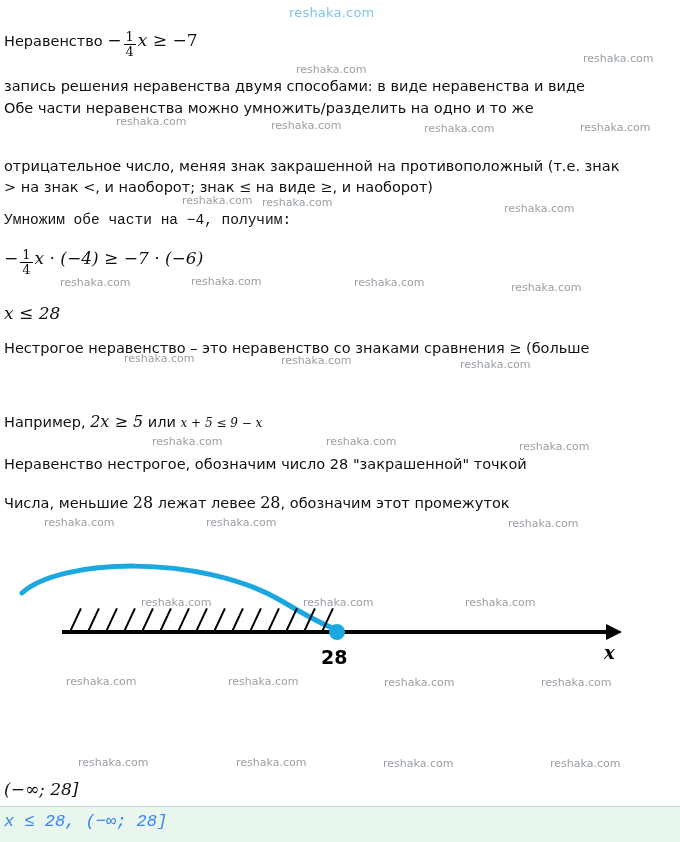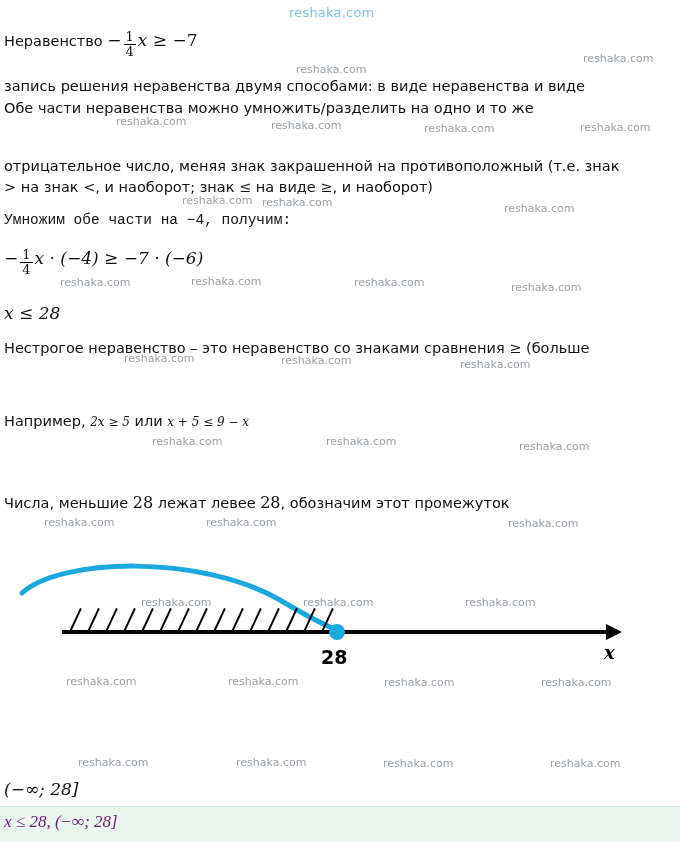--- a/index.html
+++ b/index.html
@@ -87,24 +87,24 @@
     top: 806px;
     width: 680px;
     height: 36px;
     background: #e8f6ee;
     border-top: 1px solid #bfe0cd;
   }
   .answer-text {
     position: absolute;
     left: 4px;
     top: 812px;
-    font-family: Liberation Serif, serif;
+    font-family: Liberation Mono, monospace;
     font-style: italic;
     font-size: 17px;
-    color: #701a75;
+    color: #3b82f6;
   }
   
   .figure {
     position: absolute;
     left: 0;
     top: 560px;
     width: 680px;
     height: 130px;
   }
   .axis {
@@ -217,25 +217,26 @@
 
   <div class="line bigmath" style="left:4px; top:303px;">x ≤ 28</div>
 
   <div class="line" style="left:4px; top:339px;">
     <span>Нестрогое неравенство – это неравенство со знаками сравнения </span><span class="mathn">≥</span><span> (больше</span>
   </div>
 
 
   <div class="line" style="left:4px; top:412px;">
     <span>Например,</span>
-    <span class="mathi" style="font-size:12px;">2x ≥ 5</span>
+    <span class="mathi" style="font-size:16px;">2x ≥ 5</span>
     <span>или</span>
     <span class="mathi" style="font-size:12px;">x + 5 ≤ 9 − x</span>
   </div>
 
+  <div class="line" style="left:4px; top:455px;"> Неравенство нестрогое, обозначим число 28 "закрашенной" точкой</div>
 
   <div class="line" style="left:4px; top:493px;">
     <span>Числа, меньшие </span><span class="mathn" style="font-size:16px;">28</span><span> лежат левее </span><span class="mathn" style="font-size:16px;">28</span><span>, обозначим этот промежуток</span>
   </div>
 
   <div class="figure">
     <svg class="curve" viewBox="0 0 680 130">
       <path d="M 22,33 C 60,-2 200,-6 280,40 C 305,55 322,64 337,70" stroke="#1ba7e0" stroke-width="5" fill="none" stroke-linecap="round"></path>
     </svg>
 

